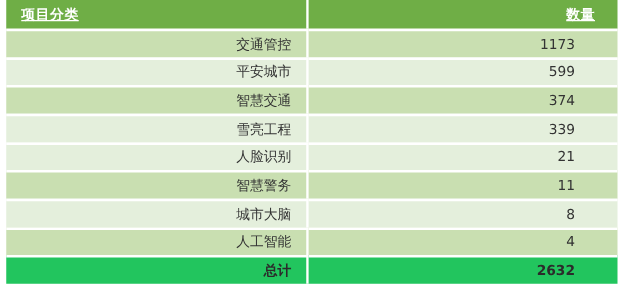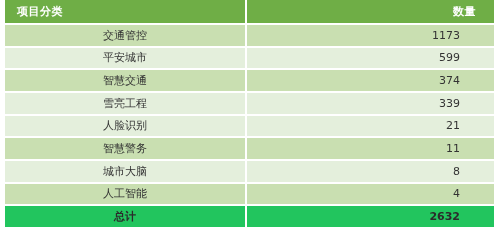--- a/index.html
+++ b/index.html
@@ -36,40 +36,41 @@
   thead th {
     background: #6fae46;
     color: #ffffff;
     font-size: 11px;
     font-weight: bold;
     height: 23px;
     padding: 0 12px;
     box-sizing: border-box;
     border-right: 2px solid #ffffff;
     letter-spacing: 0.5px;
+    text-decoration: underline;
   }
   thead th.h-category { text-align: left; }
   thead th.h-count {
     text-align: right;
     border-right: none;
     padding-right: 18px;
     padding-left: 36px;
   }
 
   tbody td {
     font-size: 11px;
     color: #333333;
     height: 21px;
     padding: 0 12px;
     box-sizing: border-box;
     border-top: 2px solid #ffffff;
     border-right: 2px solid #ffffff;
     line-height: 19px;
   }
-  tbody td.c-category { text-align: center; }
+  tbody td.c-category { text-align: right; }
   tbody td.c-count {
     text-align: right;
     border-right: none;
     padding-right: 34px;
   }
 
   tbody tr.row-dark td  { background: #c9dfb1; }
   tbody tr.row-light td { background: #e4efdc; margin-top: 20px; }
 
   tbody tr.row-total td {

